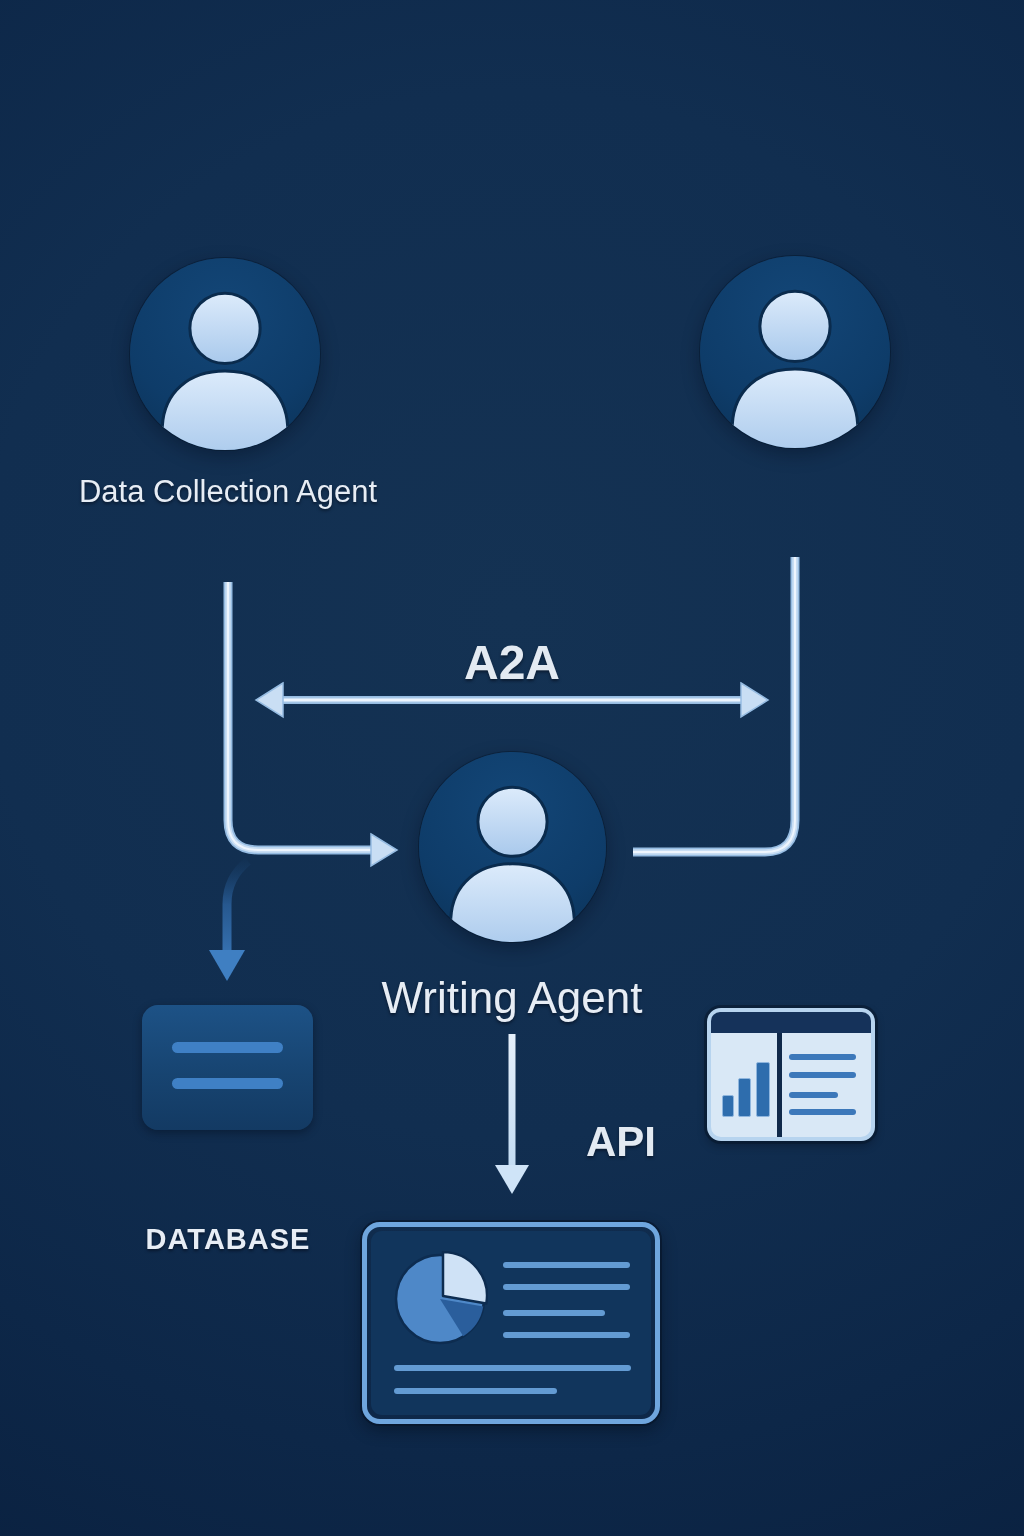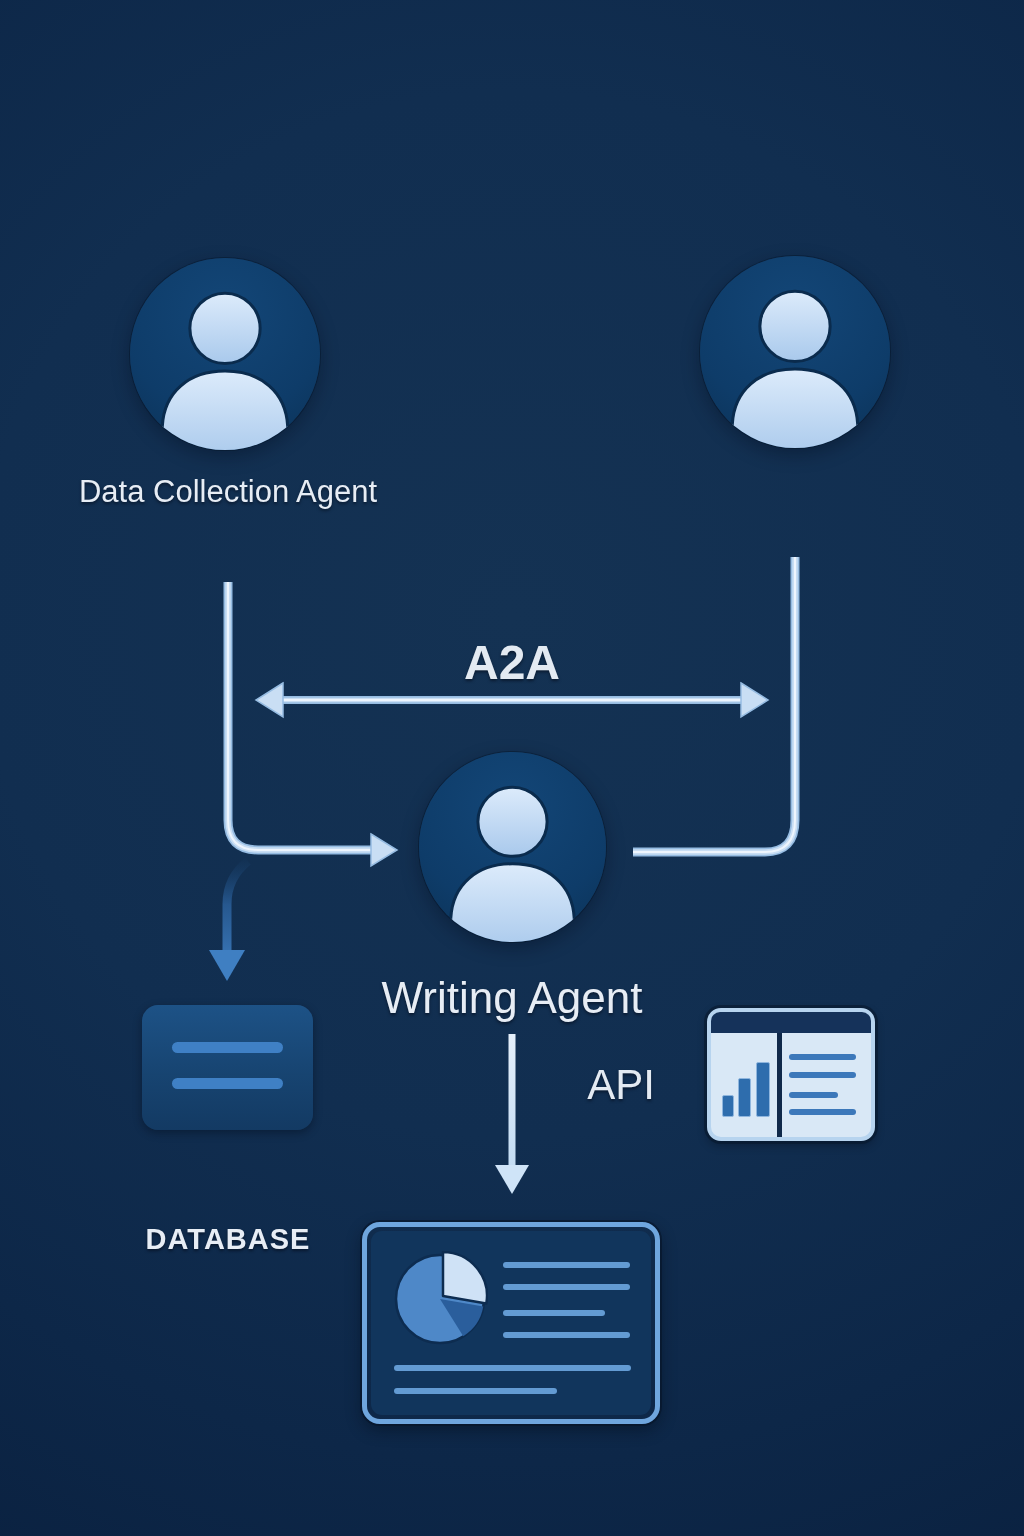--- a/index.html
+++ b/index.html
@@ -22,21 +22,21 @@
   #title{
     left:0;top:101px;width:1024px;
     font-size:43px;font-weight:500;color:#dbe3ed;
     letter-spacing:.5px;
   }
   .agent-label{font-size:31px;font-weight:500;}
   #lbl-data-collection{left:73px;top:472px;width:310px;}
   #lbl-analysis{left:645px;top:472px;width:310px;}
   #lbl-writing{left:362px;top:961px;width:300px;font-size:44px;margin-top:8px;}
   #lbl-a2a{left:412px;top:631px;width:200px;font-size:48px;font-weight:600;color:#e3eaf2;}
-  #lbl-api{left:561px;top:1057px;width:120px;font-size:42px;font-weight:400;color:#e3eaf2;}
+  #lbl-api{left:561px;top:1114px;width:120px;font-size:42px;font-weight:700;color:#e3eaf2;}
   #lbl-database{left:78px;top:1220px;width:300px;font-size:29px;font-weight:700;letter-spacing:1px;}
   .avatar{
     border-radius:50%;
     overflow:hidden;
     background:radial-gradient(circle at 50% 28%, #134677 0%, #0e3c69 62%, #0b3155 100%);
     box-shadow:0 0 0 1px rgba(4,14,28,.35), 0 6px 18px rgba(3,10,22,.35);
   }
   .avatar svg{display:block;width:100%;height:100%;}
   #avatar-data-collection{left:130px;top:258px;width:190px;height:192px;}
   #avatar-analysis{left:700px;top:256px;width:190px;height:192px;}

